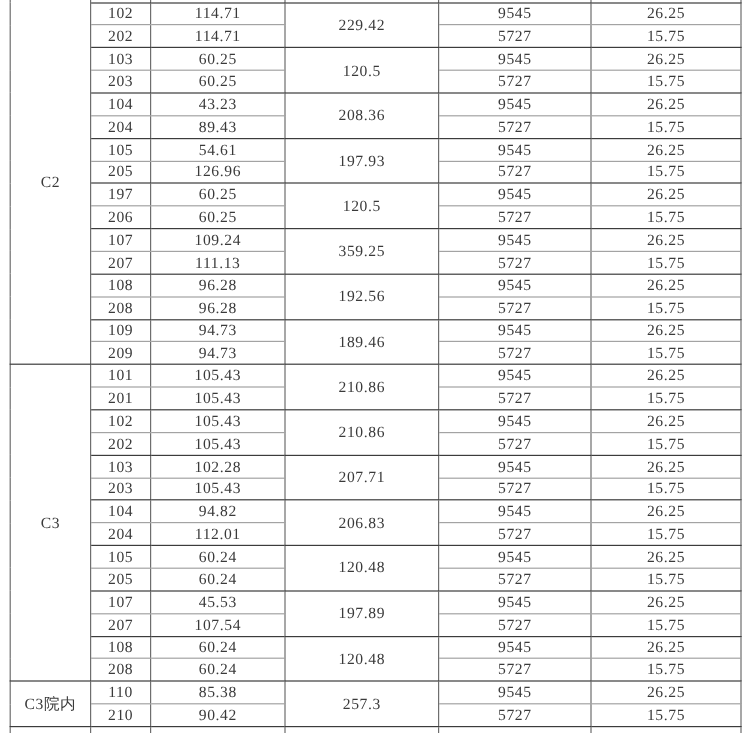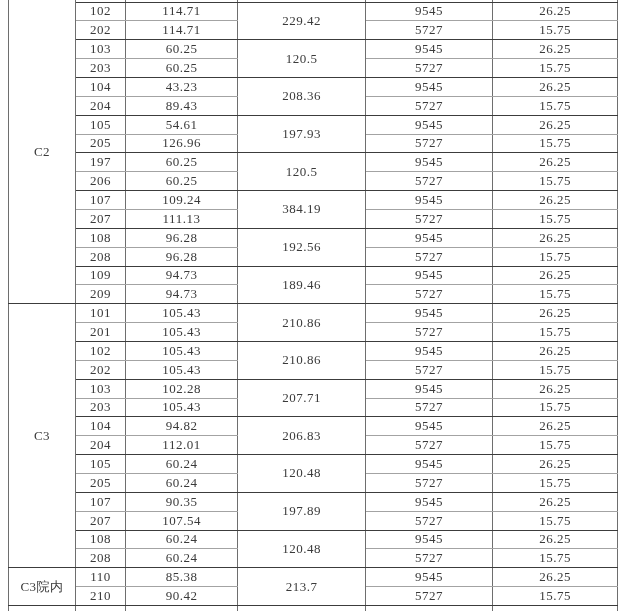--- a/index.html
+++ b/index.html
@@ -119,21 +119,21 @@
         </tr>
         <tr class="full">
           <td class="c-room bb-dark">206</td>
           <td class="c-area bb-dark">60.25</td>
           <td class="c-v1 bb-dark">5727</td>
           <td class="c-v2 bb-dark">15.75</td>
         </tr>
         <tr class="full">
           <td class="c-room bb-light">107</td>
           <td class="c-area bb-light">109.24</td>
-          <td class="c-total bb-dark" rowspan="2">384.19</td>
+          <td class="c-total bb-dark" rowspan="2">359.25</td>
           <td class="c-v1 bb-light">9545</td>
           <td class="c-v2 bb-light">26.25</td>
         </tr>
         <tr class="full">
           <td class="c-room bb-dark">207</td>
           <td class="c-area bb-dark">111.13</td>
           <td class="c-v1 bb-dark">5727</td>
           <td class="c-v2 bb-dark">15.75</td>
         </tr>
         <tr class="full">
@@ -223,21 +223,21 @@
           <td class="c-v2 bb-light">26.25</td>
         </tr>
         <tr class="full">
           <td class="c-room bb-dark">205</td>
           <td class="c-area bb-dark">60.24</td>
           <td class="c-v1 bb-dark">5727</td>
           <td class="c-v2 bb-dark">15.75</td>
         </tr>
         <tr class="full">
           <td class="c-room bb-light">107</td>
-          <td class="c-area bb-light">90.35</td>
+          <td class="c-area bb-light">45.53</td>
           <td class="c-total bb-dark" rowspan="2">197.89</td>
           <td class="c-v1 bb-light">9545</td>
           <td class="c-v2 bb-light">26.25</td>
         </tr>
         <tr class="full">
           <td class="c-room bb-dark">207</td>
           <td class="c-area bb-dark">107.54</td>
           <td class="c-v1 bb-dark">5727</td>
           <td class="c-v2 bb-dark">15.75</td>
         </tr>
@@ -251,21 +251,21 @@
         <tr class="full">
           <td class="c-room bb-dark">208</td>
           <td class="c-area bb-dark">60.24</td>
           <td class="c-v1 bb-dark">5727</td>
           <td class="c-v2 bb-dark">15.75</td>
         </tr>
         <tr class="full">
           <td class="c-label bb-dark" rowspan="2">C3院内</td>
           <td class="c-room bb-light">110</td>
           <td class="c-area bb-light">85.38</td>
-          <td class="c-total bb-dark" rowspan="2">213.7</td>
+          <td class="c-total bb-dark" rowspan="2">257.3</td>
           <td class="c-v1 bb-light">9545</td>
           <td class="c-v2 bb-light">26.25</td>
         </tr>
         <tr class="full">
           <td class="c-room bb-dark">210</td>
           <td class="c-area bb-dark">90.42</td>
           <td class="c-v1 bb-dark">5727</td>
           <td class="c-v2 bb-dark">15.75</td>
         </tr>
         <tr class="pb">

